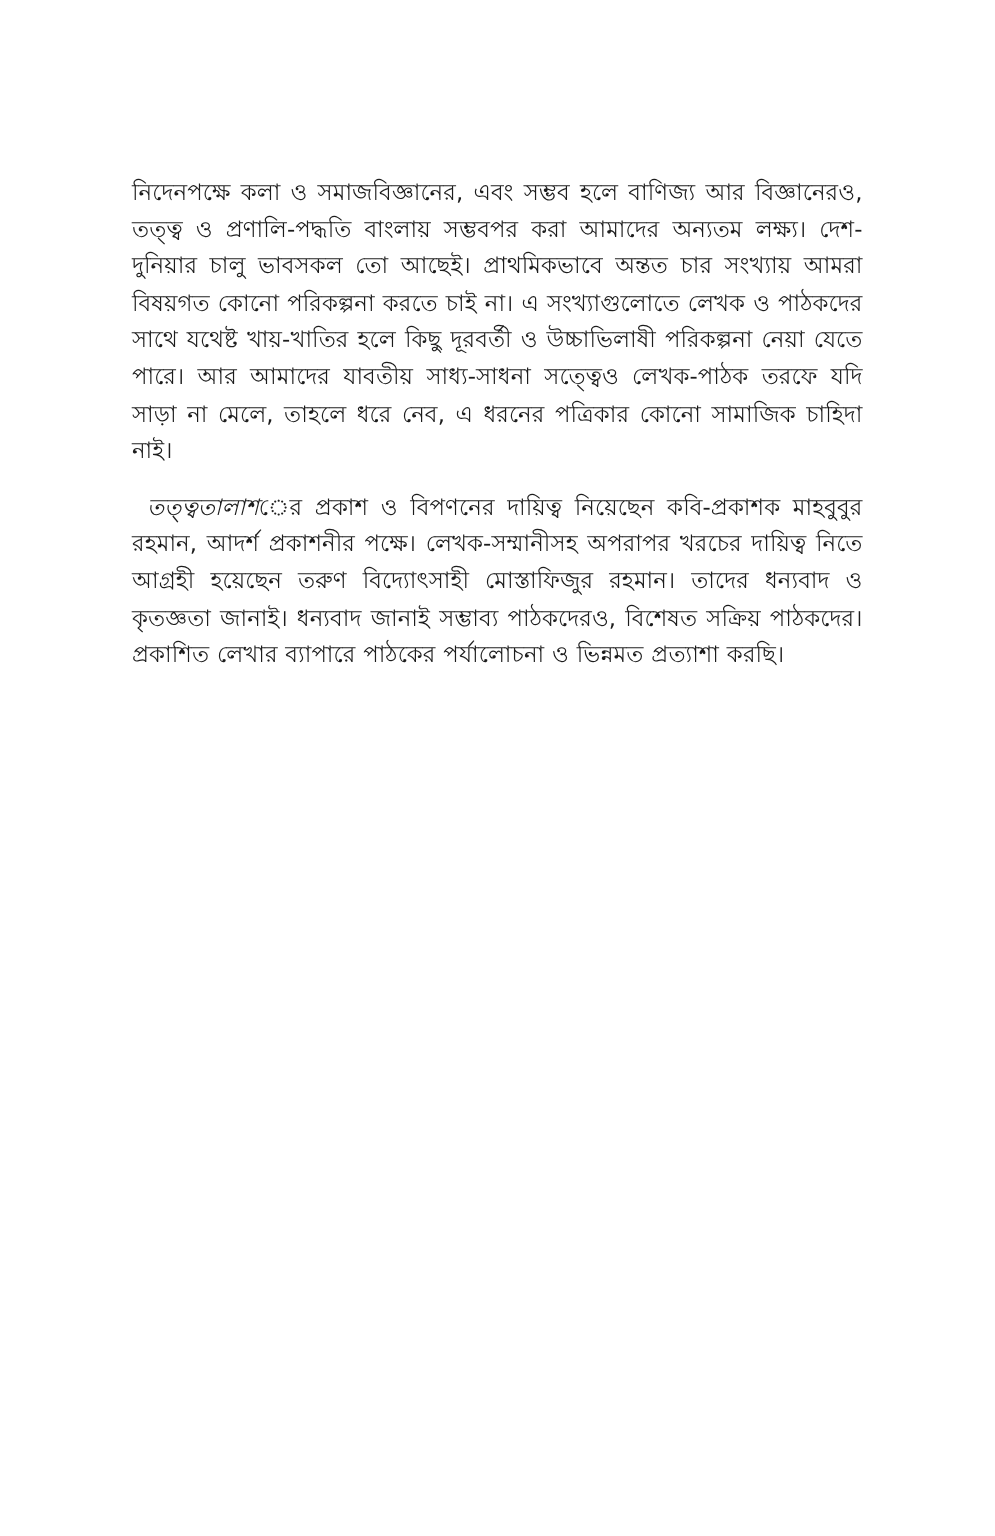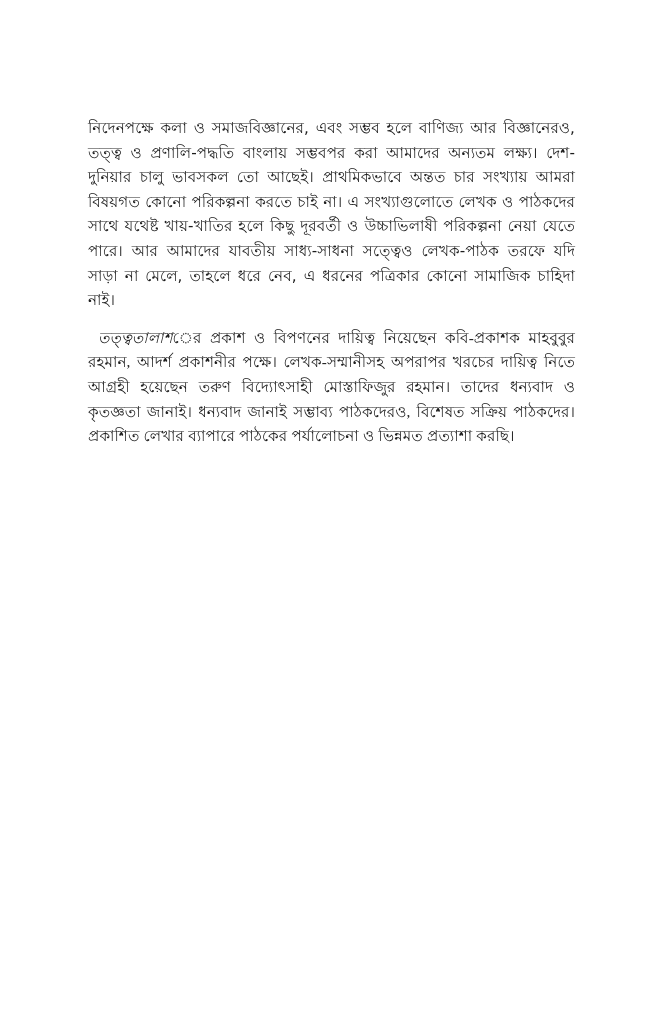--- a/index.html
+++ b/index.html
@@ -35,21 +35,20 @@
     color: #1c1c1c;
     text-align: justify;
     text-justify: inter-word;
     word-spacing: 0.02em;
     letter-spacing: 0.005em;
     -webkit-font-smoothing: antialiased;
   }
 
   .para:last-child {
     margin-bottom: 0;
-    font-family: Liberation Serif, serif;
   }
 
   
   .para.indent {
     text-indent: 10px;
   }
 
   
   .journal-title {
     font-style: italic;

